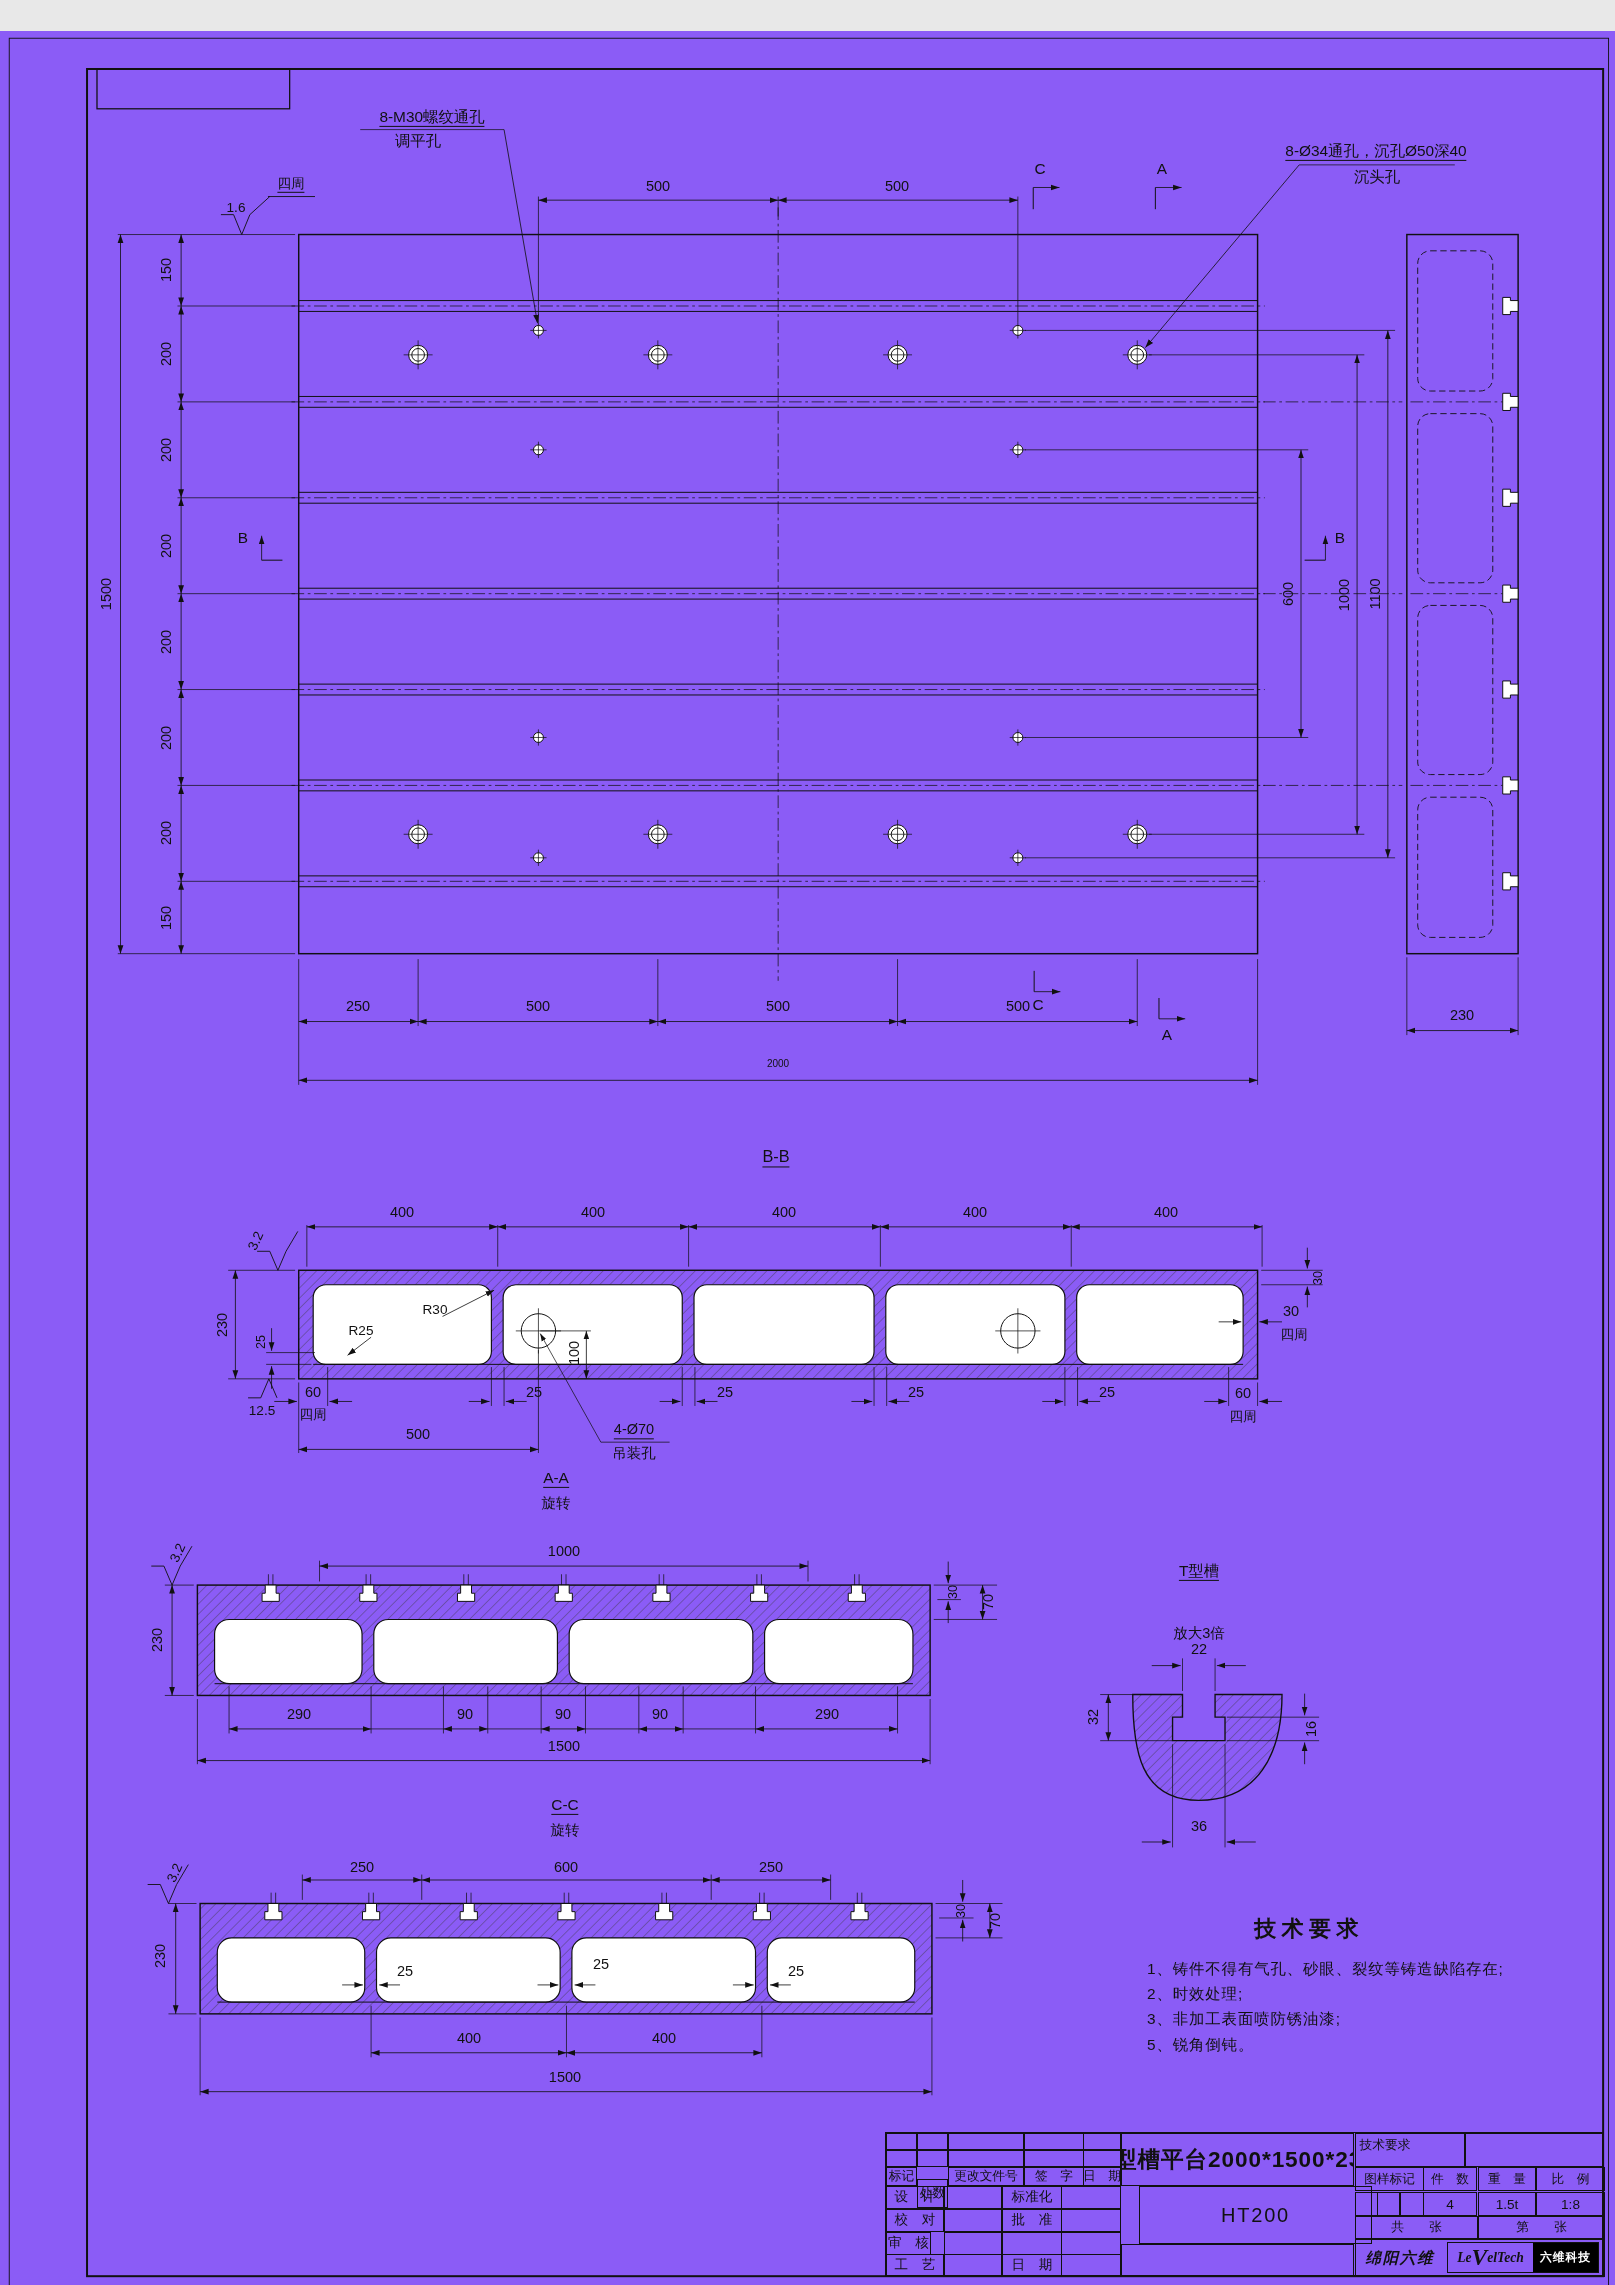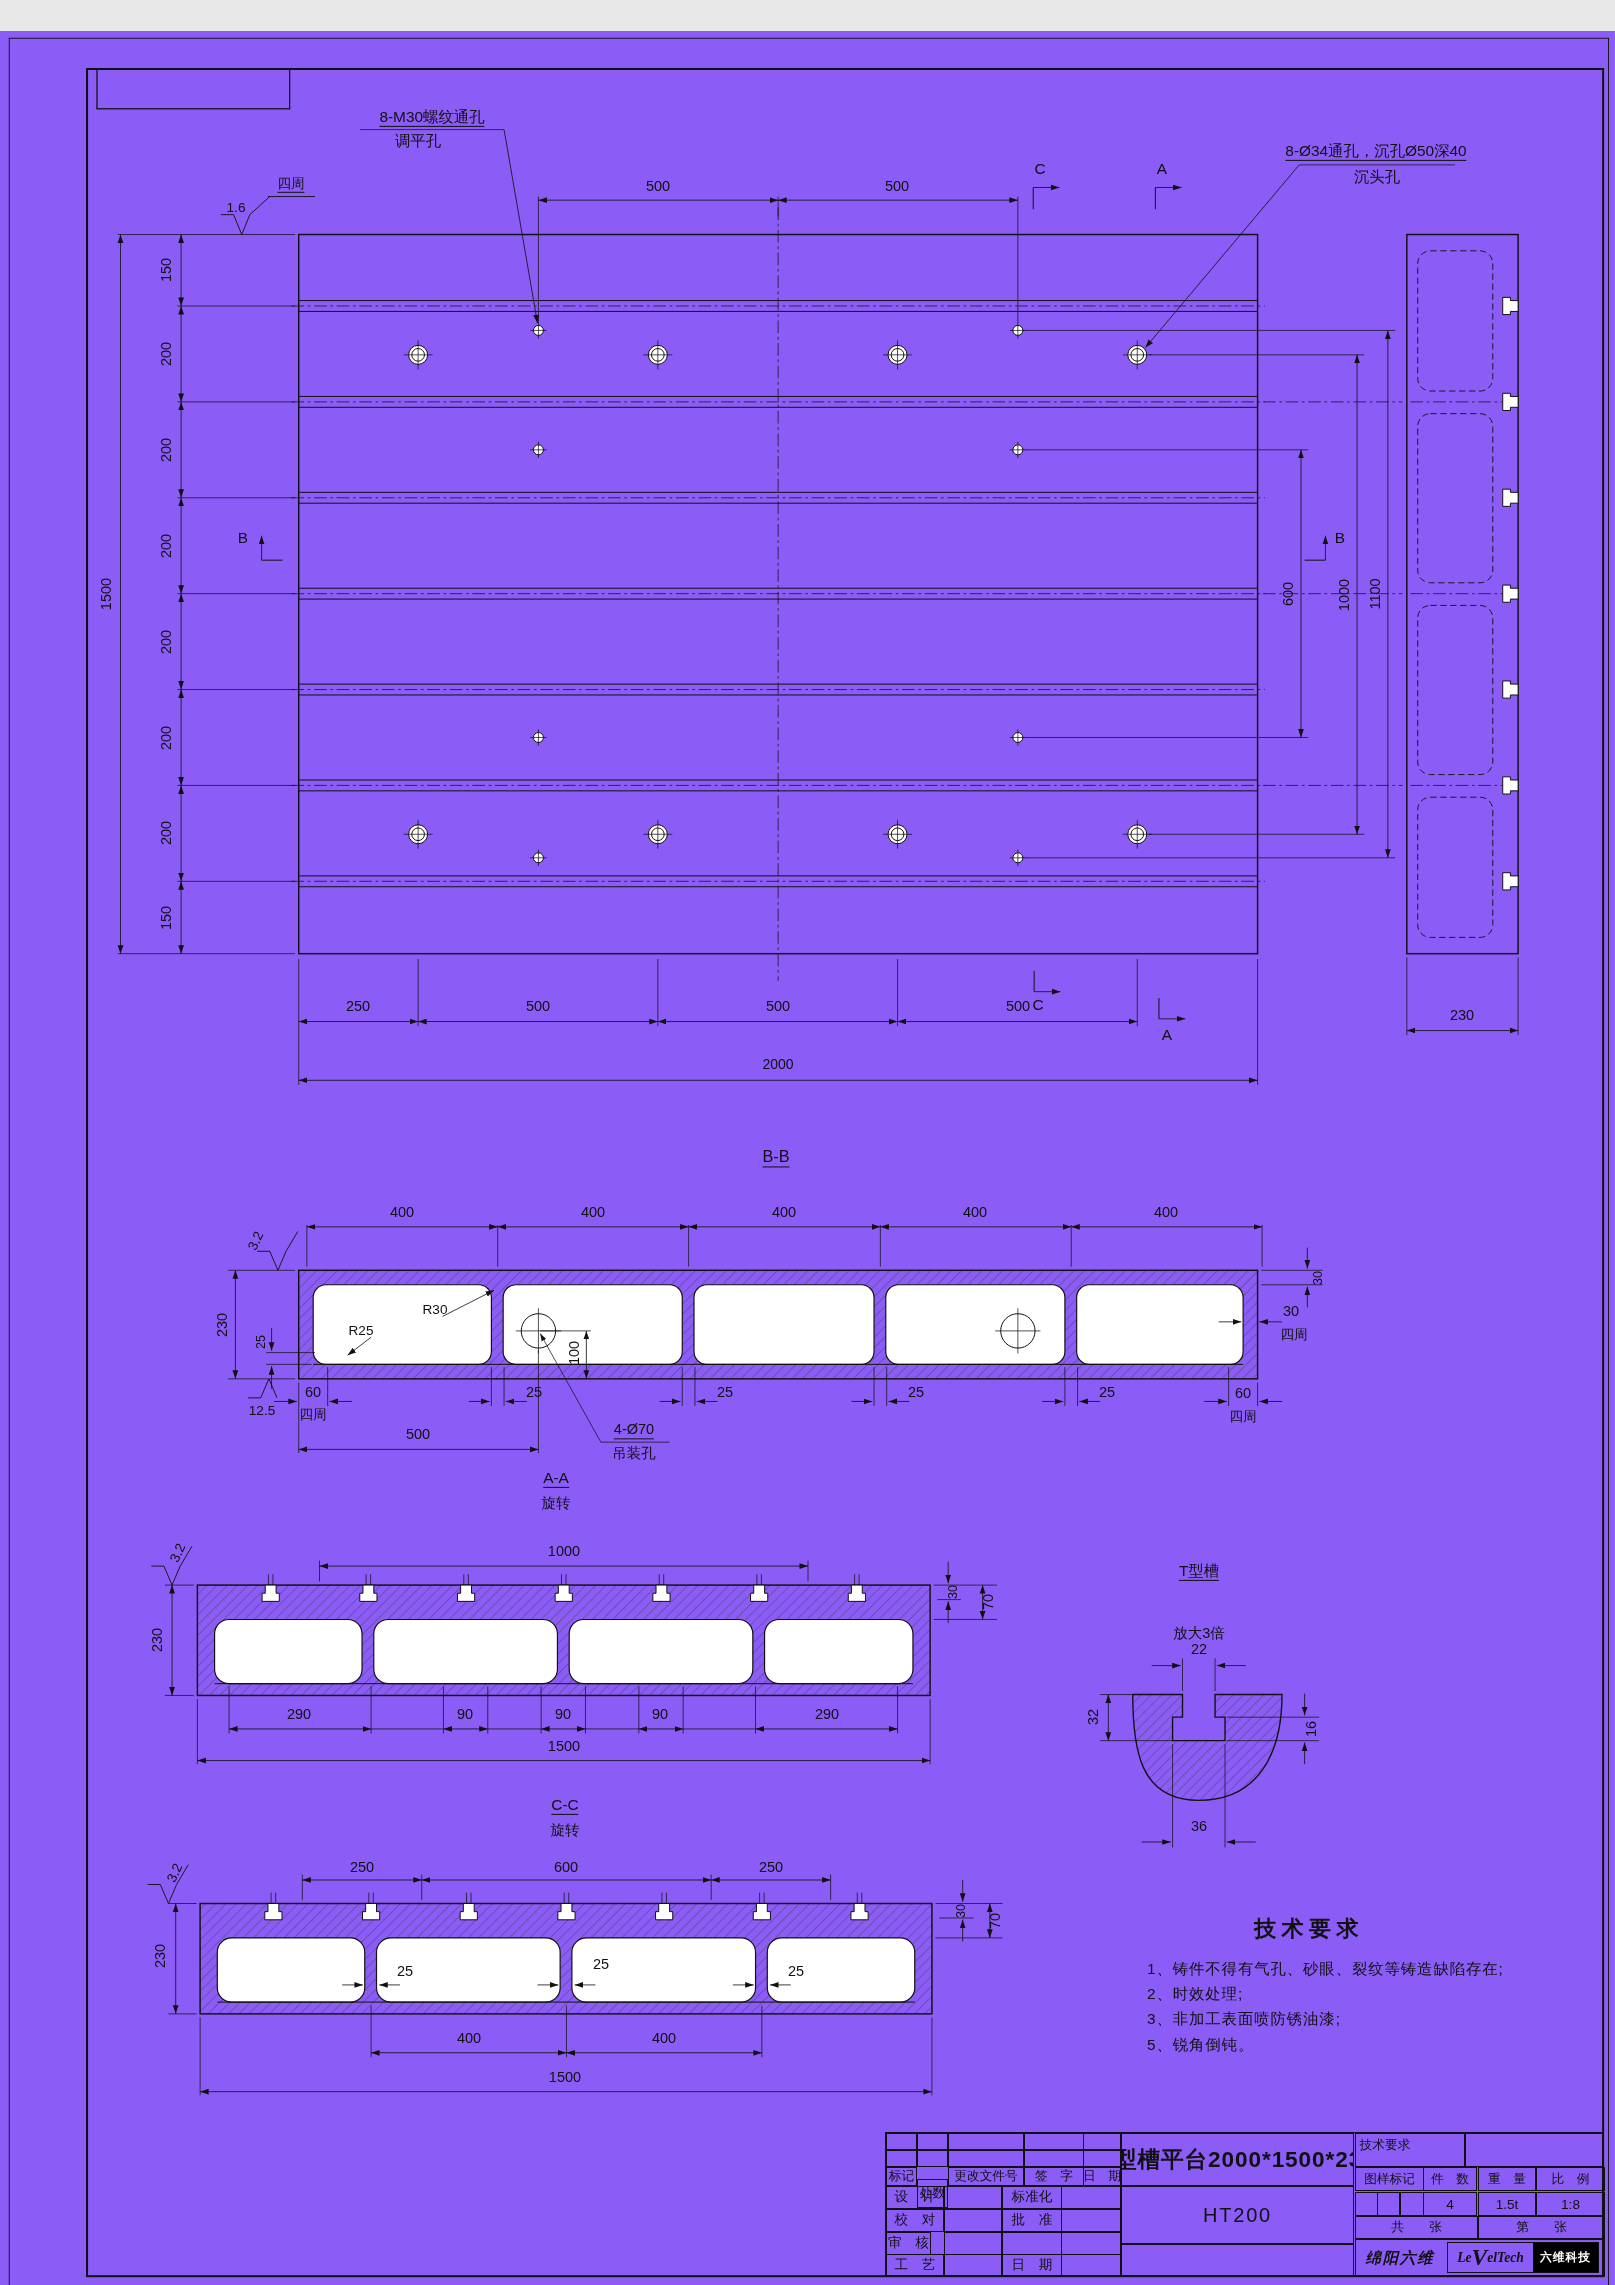--- a/index.html
+++ b/index.html
@@ -536,21 +536,21 @@
       <div class="lbl" style="left: 106px; top: 563px; font-size: 14.5px; transform: translate(-50%, -50%) rotate(-90deg);">1500</div>
       <div class="lbl" style="left: 243px; top: 507px; font-size: 15.4px;">B</div>
       <div class="lbl" style="left: 1340px; top: 507px; font-size: 15.4px;">B</div>
       <div class="lbl" style="left: 1288px; top: 563px; font-size: 14.5px; transform: translate(-50%, -50%) rotate(-90deg);">600</div>
       <div class="lbl" style="left: 1344px; top: 564px; font-size: 14.5px; transform: translate(-50%, -50%) rotate(-90deg);">1000</div>
       <div class="lbl" style="left: 1375px; top: 563px; font-size: 14.5px; transform: translate(-50%, -50%) rotate(-90deg);">1100</div>
       <div class="lbl" style="left: 358px; top: 975px; font-size: 14.5px;">250</div>
       <div class="lbl" style="left: 538px; top: 975px; font-size: 14.5px;">500</div>
       <div class="lbl" style="left: 778px; top: 975px; font-size: 14.5px;">500</div>
       <div class="lbl" style="left: 1018px; top: 975px; font-size: 14.5px;">500</div>
-      <div class="lbl" style="left: 778px; top: 1033px; font-size: 14px;">2000</div>
+      <div class="lbl" style="left: 778px; top: 1033px; font-size: 10px;">2000</div>
       <div class="lbl" style="left: 1038px; top: 974px; font-size: 15.4px;">C</div>
       <div class="lbl" style="left: 1167px; top: 1004px; font-size: 15.4px;">A</div>
       <div class="lbl" style="left: 1462px; top: 984px; font-size: 14.5px;">230</div>
       <div class="lbl u" style="left: 776px; top: 1127px; font-size: 16.3px;">B-B</div>
       <div class="lbl" style="left: 402px; top: 1181px; font-size: 14.5px;">400</div>
       <div class="lbl" style="left: 593px; top: 1181px; font-size: 14.5px;">400</div>
       <div class="lbl" style="left: 784px; top: 1181px; font-size: 14.5px;">400</div>
       <div class="lbl" style="left: 975px; top: 1181px; font-size: 14.5px;">400</div>
       <div class="lbl" style="left: 1166px; top: 1181px; font-size: 14.5px;">400</div>
       <div class="lbl" style="left: 256px; top: 1210px; font-size: 13.6px; transform: translate(-50%, -50%) rotate(-65deg);">3.2</div>
@@ -648,21 +648,21 @@
   <div class="c" style="left:0;top:99px;width:45px;height:22.6px">审　核</div>
   <div class="c" style="left:58px;top:99px;width:58px;height:22.6px"></div>
   <div class="c" style="left:116px;top:99px;width:60px;height:22.6px"></div>
   <div class="c" style="left:175px;top:99px;width:60px;height:22.6px"></div>
   <div class="c" style="left:0;top:121px;width:58px;height:22.6px">工　艺</div>
   <div class="c" style="left:58px;top:121px;width:58px;height:22.6px"></div>
   <div class="c" style="left:116px;top:121px;width:60px;height:22.6px">日　期</div>
   <div class="c" style="left:175px;top:121px;width:60px;height:22.6px"></div>
 
   <div class="c big" style="left:235px;top:0;width:233px;height:53px">T型槽平台2000*1500*230</div>
-  <div class="c mat" style="left:235px;top:53px;width:233px;height:58px">HT200</div>
+  <div class="c mat" style="left:253px;top:53px;width:233px;height:58px">HT200</div>
   <div class="c" style="left:235px;top:111px;width:233px;height:33px"></div>
 
   <div class="c sm" style="left:469px;top:0;width:110px;height:34px;align-items:flex-start;justify-content:flex-start;padding:2.7px 3.6px">技术要求</div>
   <div class="c" style="left:579px;top:0;width:139px;height:34px"></div>
   <div class="c sm" style="left:469px;top:34px;width:69px;height:24.4px">图样标记</div>
   <div class="c sm" style="left:537px;top:34px;width:54px;height:24.4px">件　数</div>
   <div class="c sm" style="left:592px;top:34px;width:58px;height:24.4px">重　量</div>
   <div class="c sm" style="left:650px;top:34px;width:69px;height:24.4px">比　例</div>
   <div class="c" style="left:469px;top:59px;width:22.6px;height:24.4px"></div>
   <div class="c" style="left:491px;top:59px;width:22.6px;height:24.4px"></div>

